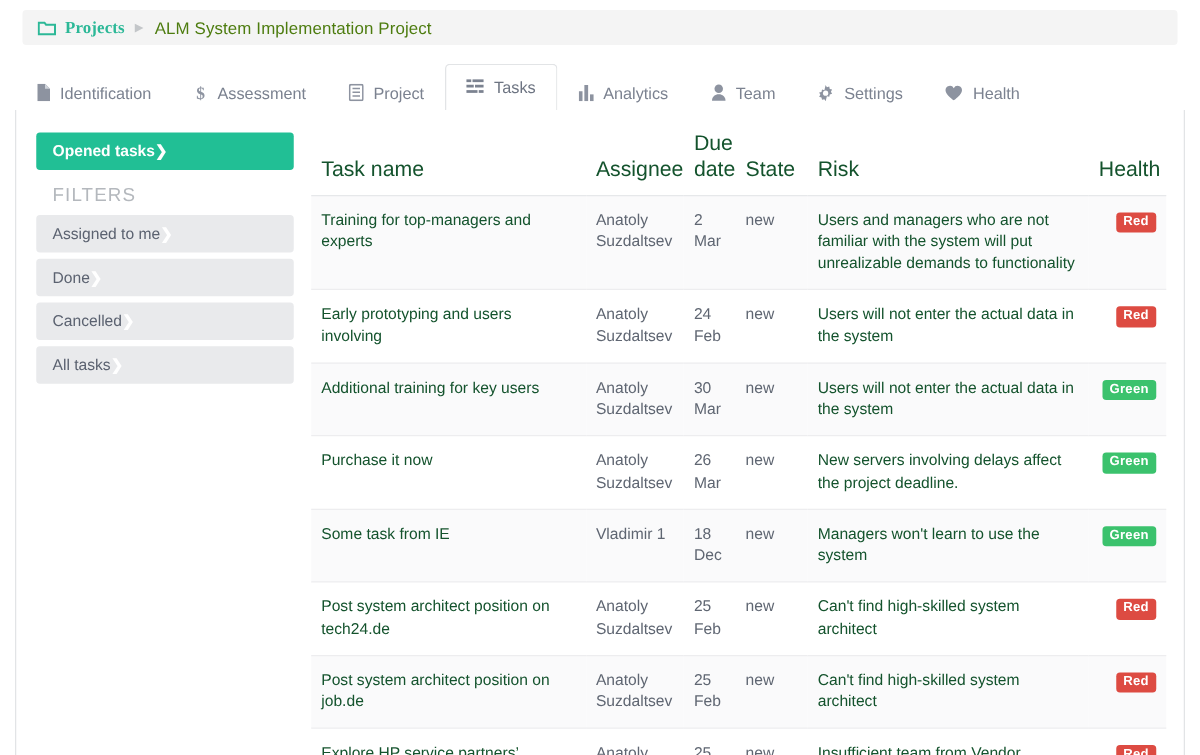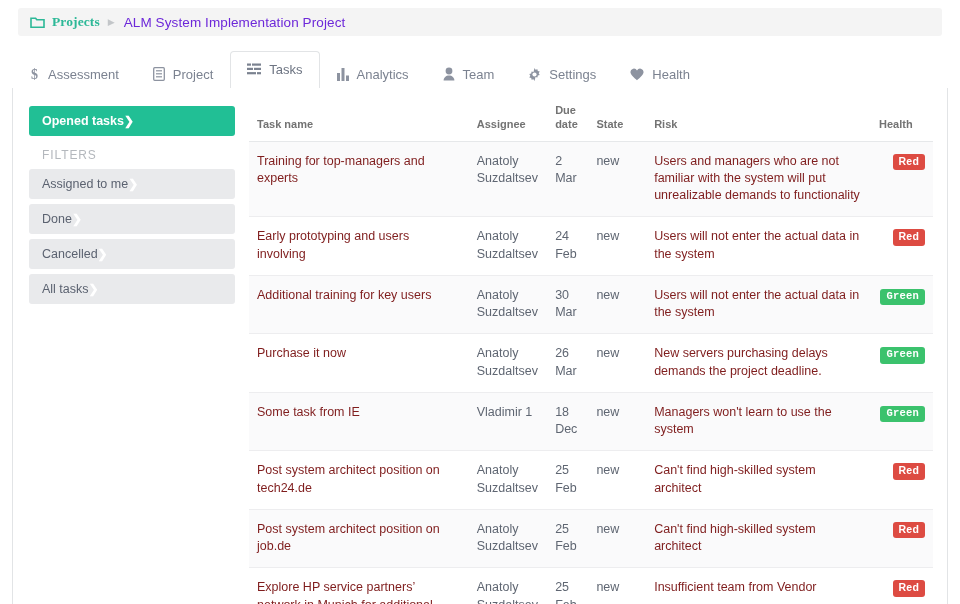--- a/index.html
+++ b/index.html
@@ -37,21 +37,21 @@
     letter-spacing: .1px;
     font-family: Liberation Serif, serif;
   }
   .crumb-sep {
     color: #c3c6c9;
     font-size: 9px;
     margin: 0 9px 0 8px;
     line-height: 1;
   }
   .crumb-current {
-    color: #6d28d9;
+    color: #4d7c0f;
     font-size: 13.5px;
     letter-spacing: .1px;
   }
 
   
   .tab-strip {
     position: absolute;
     left: 12px; top: 52px;
     width: 936px; height: 37px;
     display: flex;
@@ -125,43 +125,43 @@
     font-weight: bold;
   }
   .filter-item .chev {
     font-size: 12px;
     font-weight: bold;
     color: #ffffff;
     line-height: 1;
   }
   .filter-item.primary .chev { color: #ffffff; }
   .filters-heading {
-    font-size: 12px;
+    font-size: 15px;
     color: #b4b8bd;
     letter-spacing: .9px;
     padding: 7px 0 7px 13px;
     text-transform: uppercase;
   }
 
   
   .table-wrap {
     flex: 1 1 auto;
     padding-left: 14px;
     padding-right: 2px;
     overflow: hidden;
   }
   table.tasks {
     width: 100%;
     border-collapse: collapse;
     table-layout: fixed;
   }
   table.tasks th {
-    font-size: 11px;
-    color: #737373;
-    font-weight: bold;
+    font-size: 17px;
+    color: #14532d;
+    font-weight: normal;
     text-align: left;
     vertical-align: bottom;
     padding: 0 8px 9px 8px;
     border-bottom: 1px solid #e6e8ea;
     line-height: 1.25;
   }
   table.tasks td {
     font-size: 12.5px;
     color: #5f6672;
     vertical-align: top;
@@ -174,56 +174,65 @@
 
   .c-task { width: 213px; }
   .c-assignee { width: 76px; }
   .c-due { width: 40px; }
   .c-state { width: 56px; }
   .c-risk { width: 218px; }
   .c-health { width: 60px; text-align: right; }
   td.c-health, th.c-health { text-align: right; padding-left: 14px; }
 
   a.link {
-    color: #7f1d1d;
+    color: #14532d;
     text-decoration: none;
     cursor: pointer;
   }
 
   .badge {
     display: inline-block;
     font-size: 10.5px;
     font-weight: bold;
     color: #ffffff;
     padding: 2px 6px 3px 6px;
     border-radius: 3px;
     line-height: 1.1;
     letter-spacing: .2px;
   }
   .badge.red   { background: #dd4b42; }
-  .badge.green { background: #3bc26d; font-family: Liberation Mono, monospace; }
+  .badge.green { background: #3bc26d; }
 
   .state-cell { color: #6a7180; }
 </style>
 </head>
 <body>
 
 <div class="breadcrumb-bar">
   <span class="crumb-folder">
     <svg width="15" height="13" viewBox="0 0 15 13" aria-hidden="true">
       <path d="M1 2.2h4.6l1.2 1.5H14v7.6H1z" fill="none" stroke="#2cb897" stroke-width="1.6"></path>
     </svg>
   </span>
   <span class="crumb-root">Projects</span>
   <span class="crumb-sep">▶</span>
   <span class="crumb-current">ALM System Implementation Project</span>
 </div>
 
 <div class="tab-strip">
 
+  <div class="tab">
+    <span class="ticon">
+      <svg width="11" height="14" viewBox="0 0 11 14">
+          <path d="M1 0h6l4 4v10H1z" fill="#8d93a0"></path>
+          <path d="M7 0v4h4" fill="#cfd3da"></path>
+        </svg>
+    </span>
+    <span>Identification</span>
+  </div>
 
   <div class="tab">
     <span class="ticon">
       <svg width="11" height="14" viewBox="0 0 11 14">
           <text x="5.5" y="12" font-size="14" font-family="Liberation Serif, serif" font-weight="bold" fill="#8d93a0" text-anchor="middle">$</text>
         </svg>
     </span>
     <span>Assessment</span>
   </div>
 
@@ -371,21 +380,21 @@
             <td>30 Mar</td>
             <td class="state-cell">new</td>
             <td><a class="link">Users will not enter the actual data in the system</a></td>
             <td class="c-health"><span class="badge green" style="background: rgb(59, 194, 109);">Green</span></td>
           </tr>
           <tr>
             <td><a class="link">Purchase it now</a></td>
             <td>Anatoly Suzdaltsev</td>
             <td>26 Mar</td>
             <td class="state-cell">new</td>
-            <td><a class="link">New servers purchasing delays demands the project deadline.</a></td>
+            <td><a class="link">New servers involving delays affect the project deadline.</a></td>
             <td class="c-health"><span class="badge green" style="background: rgb(59, 194, 109);">Green</span></td>
           </tr>
           <tr>
             <td><a class="link">Some task from IE</a></td>
             <td>Vladimir 1</td>
             <td>18 Dec</td>
             <td class="state-cell">new</td>
             <td><a class="link">Managers won't learn to use the system</a></td>
             <td class="c-health"><span class="badge green" style="background: rgb(59, 194, 109);">Green</span></td>
           </tr>

